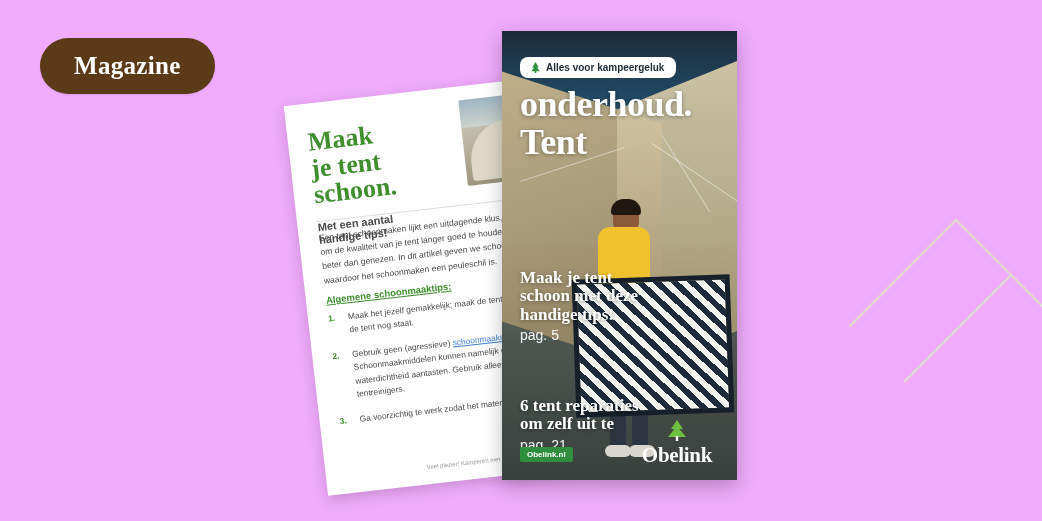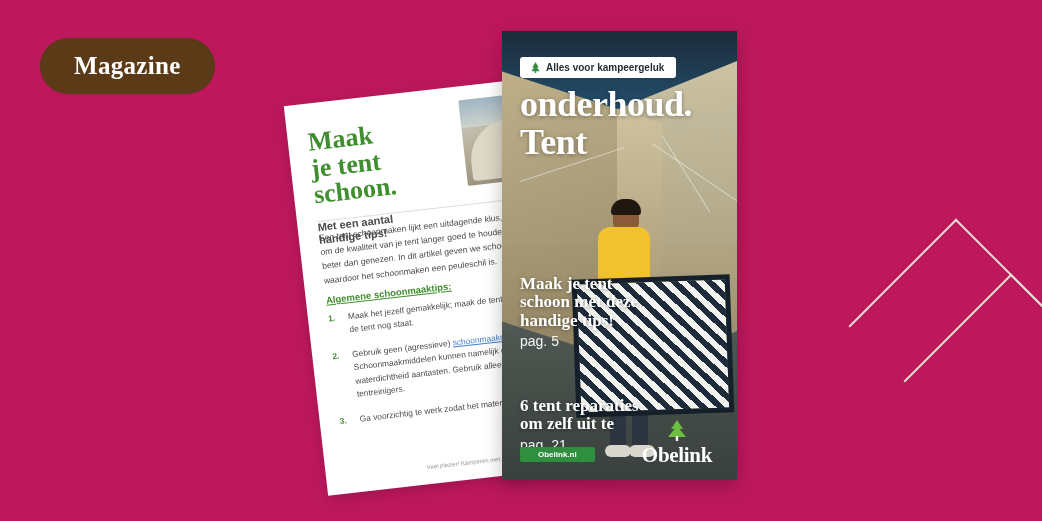--- a/index.html
+++ b/index.html
@@ -10,21 +10,21 @@
     width: 1042px;
     height: 521px;
     font-family: "Liberation Sans", sans-serif;
     background: #ece7de;
     overflow: hidden;
   }
   .stage {
     position: relative;
     width: 1042px;
     height: 521px;
-    background: #be185d;
+    background: #f0abfc;
     overflow: hidden;
   }
 
   
   .chevron {
     position: absolute;
     border-left: 2px solid #e2dcd1;
     border-top: 2px solid #e2dcd1;
     transform: rotate(45deg);
   }
@@ -288,21 +288,21 @@
     background: #d9d6cd;
     border-radius: 6px;
   }
 
   
   .cv-tag {
     position: absolute;
     left: 18px; top: 26px;
     background: #ffffff;
     color: #1f2a33;
-    border-radius: 3px;
+    border-radius: 8px;
     padding: 5px 12px 5px 10px;
     font-size: 10px;
     font-weight: bold;
     display: flex;
     align-items: center;
     gap: 5px;
   }
   .cv-tag .leaf {
     width: 11px; height: 11px;
     display: inline-block;
@@ -336,21 +336,21 @@
     margin-top: 3px;
     opacity: 0.95;
   }
   .cv-logo-sm {
     position: absolute;
     left: 18px; bottom: 18px;
     background: #2f8f3e;
     color: #ffffff;
     font-size: 8px;
     font-weight: bold;
-    padding: 3px 18px;
+    padding: 3px 7px;
     border-radius: 2px;
   }
   .cv-logo {
     position: absolute;
     right: 14px; bottom: 12px;
     width: 92px;
     text-align: center;
     color: #ffffff;
   }
   .cv-logo .mark {
@@ -448,21 +448,21 @@
         </svg>
       </span>
       <span>Alles voor kampeergeluk</span>
     </div>
 
     <div class="cv-title">
       <div>onderhoud.</div>
       <div>Tent</div>
     </div>
 
-    <div class="cv-block" style="top:244px;">
+    <div class="cv-block" style="top:238px;">
       <div class="h">
         <div>Maak je tent</div>
         <div>schoon met deze</div>
         <div>handige tips!</div>
       </div>
       <div class="p">pag. 5</div>
     </div>
 
     <div class="cv-block" style="top:318px;margin-top:48px;">
       <div class="h">

